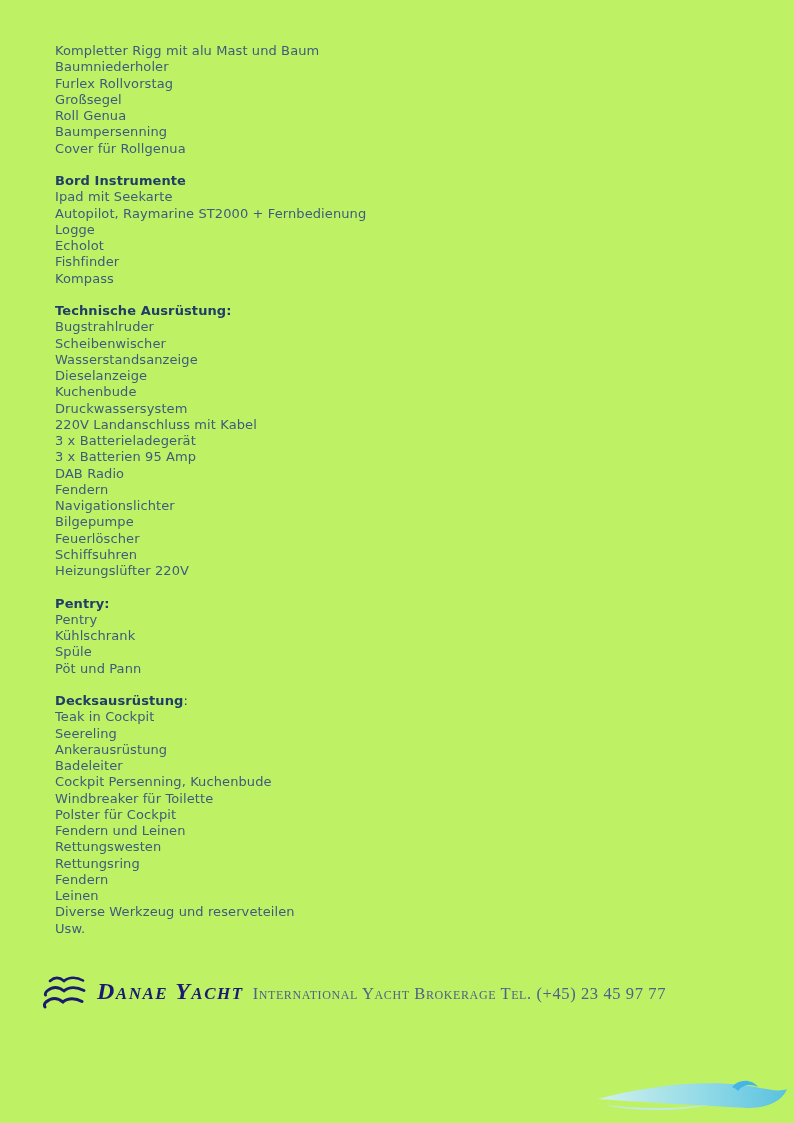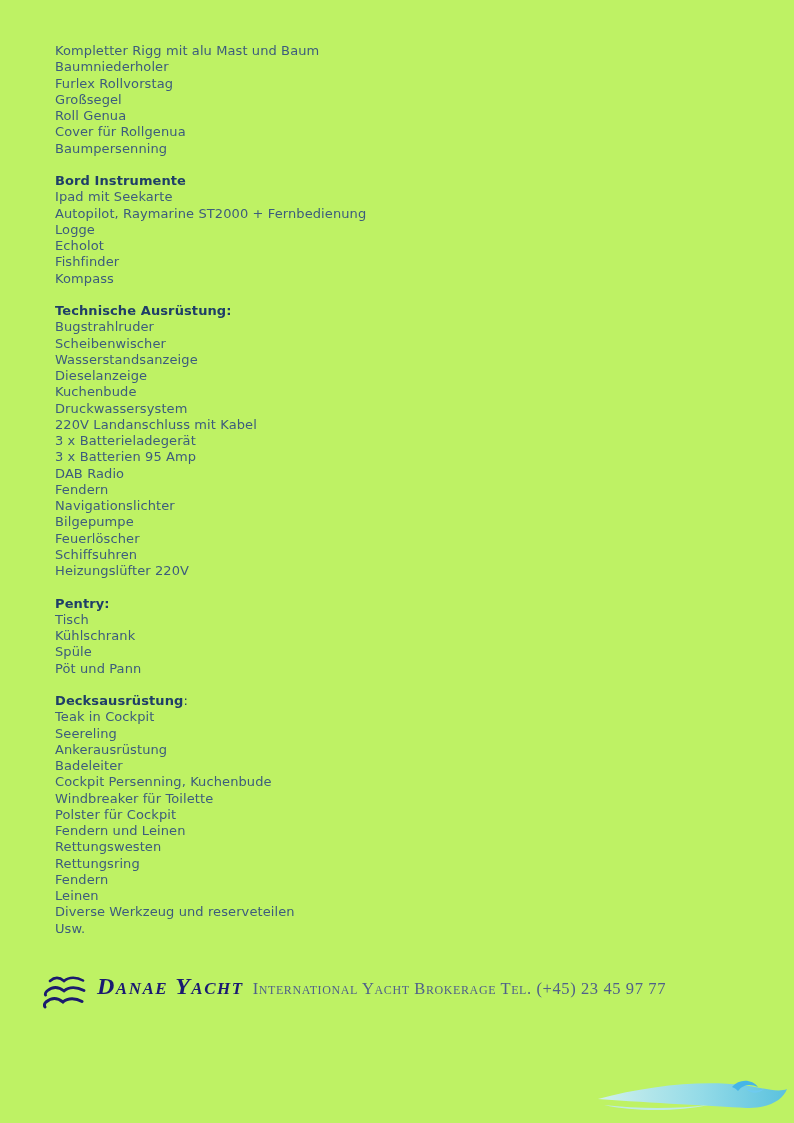--- a/index.html
+++ b/index.html
@@ -24,21 +24,21 @@
   .list-section:not(:last-child) { margin-bottom: 16.25px; }
   .heading { font-weight: bold; color: #1f3e68; }
   .heading .suffix { font-weight: normal; }
   .line { white-space: pre; }
 
   .footer {
     position: absolute;
     left: 43px;
     top: 974px;
     display: flex;
-    align-items: flex-start;
+    align-items: center;
   }
   .footer-logo { width: 46px; height: 36px; margin-right: 8px; }
   .brandline {
     display: flex;
     align-items: baseline;
     gap: 9px;
     padding-bottom: 3px;
     white-space: nowrap;
   }
   .brand-name {
@@ -72,22 +72,22 @@
 
 <div class="page">
 
   <main class="content" id="equipment-list">
       <section class="list-section">
         <div class="line">Kompletter Rigg mit alu Mast und Baum</div>
         <div class="line">Baumniederholer</div>
         <div class="line">Furlex Rollvorstag</div>
         <div class="line">Großsegel</div>
         <div class="line">Roll Genua</div>
+        <div class="line">Baumpersenning</div>
         <div class="line">Cover für Rollgenua</div>
-        <div class="line">Baumpersenning</div>
       </section>
       <section class="list-section">
         <div class="heading"><span>Bord Instrumente</span></div>
         <div class="line">Ipad mit Seekarte</div>
         <div class="line">Autopilot, Raymarine ST2000 + Fernbedienung</div>
         <div class="line">Logge</div>
         <div class="line">Echolot</div>
         <div class="line">Fishfinder</div>
         <div class="line">Kompass</div>
       </section>
@@ -105,21 +105,21 @@
         <div class="line">DAB Radio</div>
         <div class="line">Fendern</div>
         <div class="line">Navigationslichter</div>
         <div class="line">Bilgepumpe</div>
         <div class="line">Feuerlöscher</div>
         <div class="line">Schiffsuhren</div>
         <div class="line">Heizungslüfter 220V</div>
       </section>
       <section class="list-section">
         <div class="heading"><span>Pentry:</span></div>
-        <div class="line">Tisch</div>
+        <div class="line">Pentry</div>
         <div class="line">Kühlschrank</div>
         <div class="line">Spüle</div>
         <div class="line">Pöt und Pann</div>
       </section>
       <section class="list-section">
         <div class="heading"><span>Decksausrüstung</span><span class="suffix">:</span></div>
         <div class="line">Teak in Cockpit</div>
         <div class="line">Seereling</div>
         <div class="line">Ankerausrüstung</div>
         <div class="line">Badeleiter</div>

